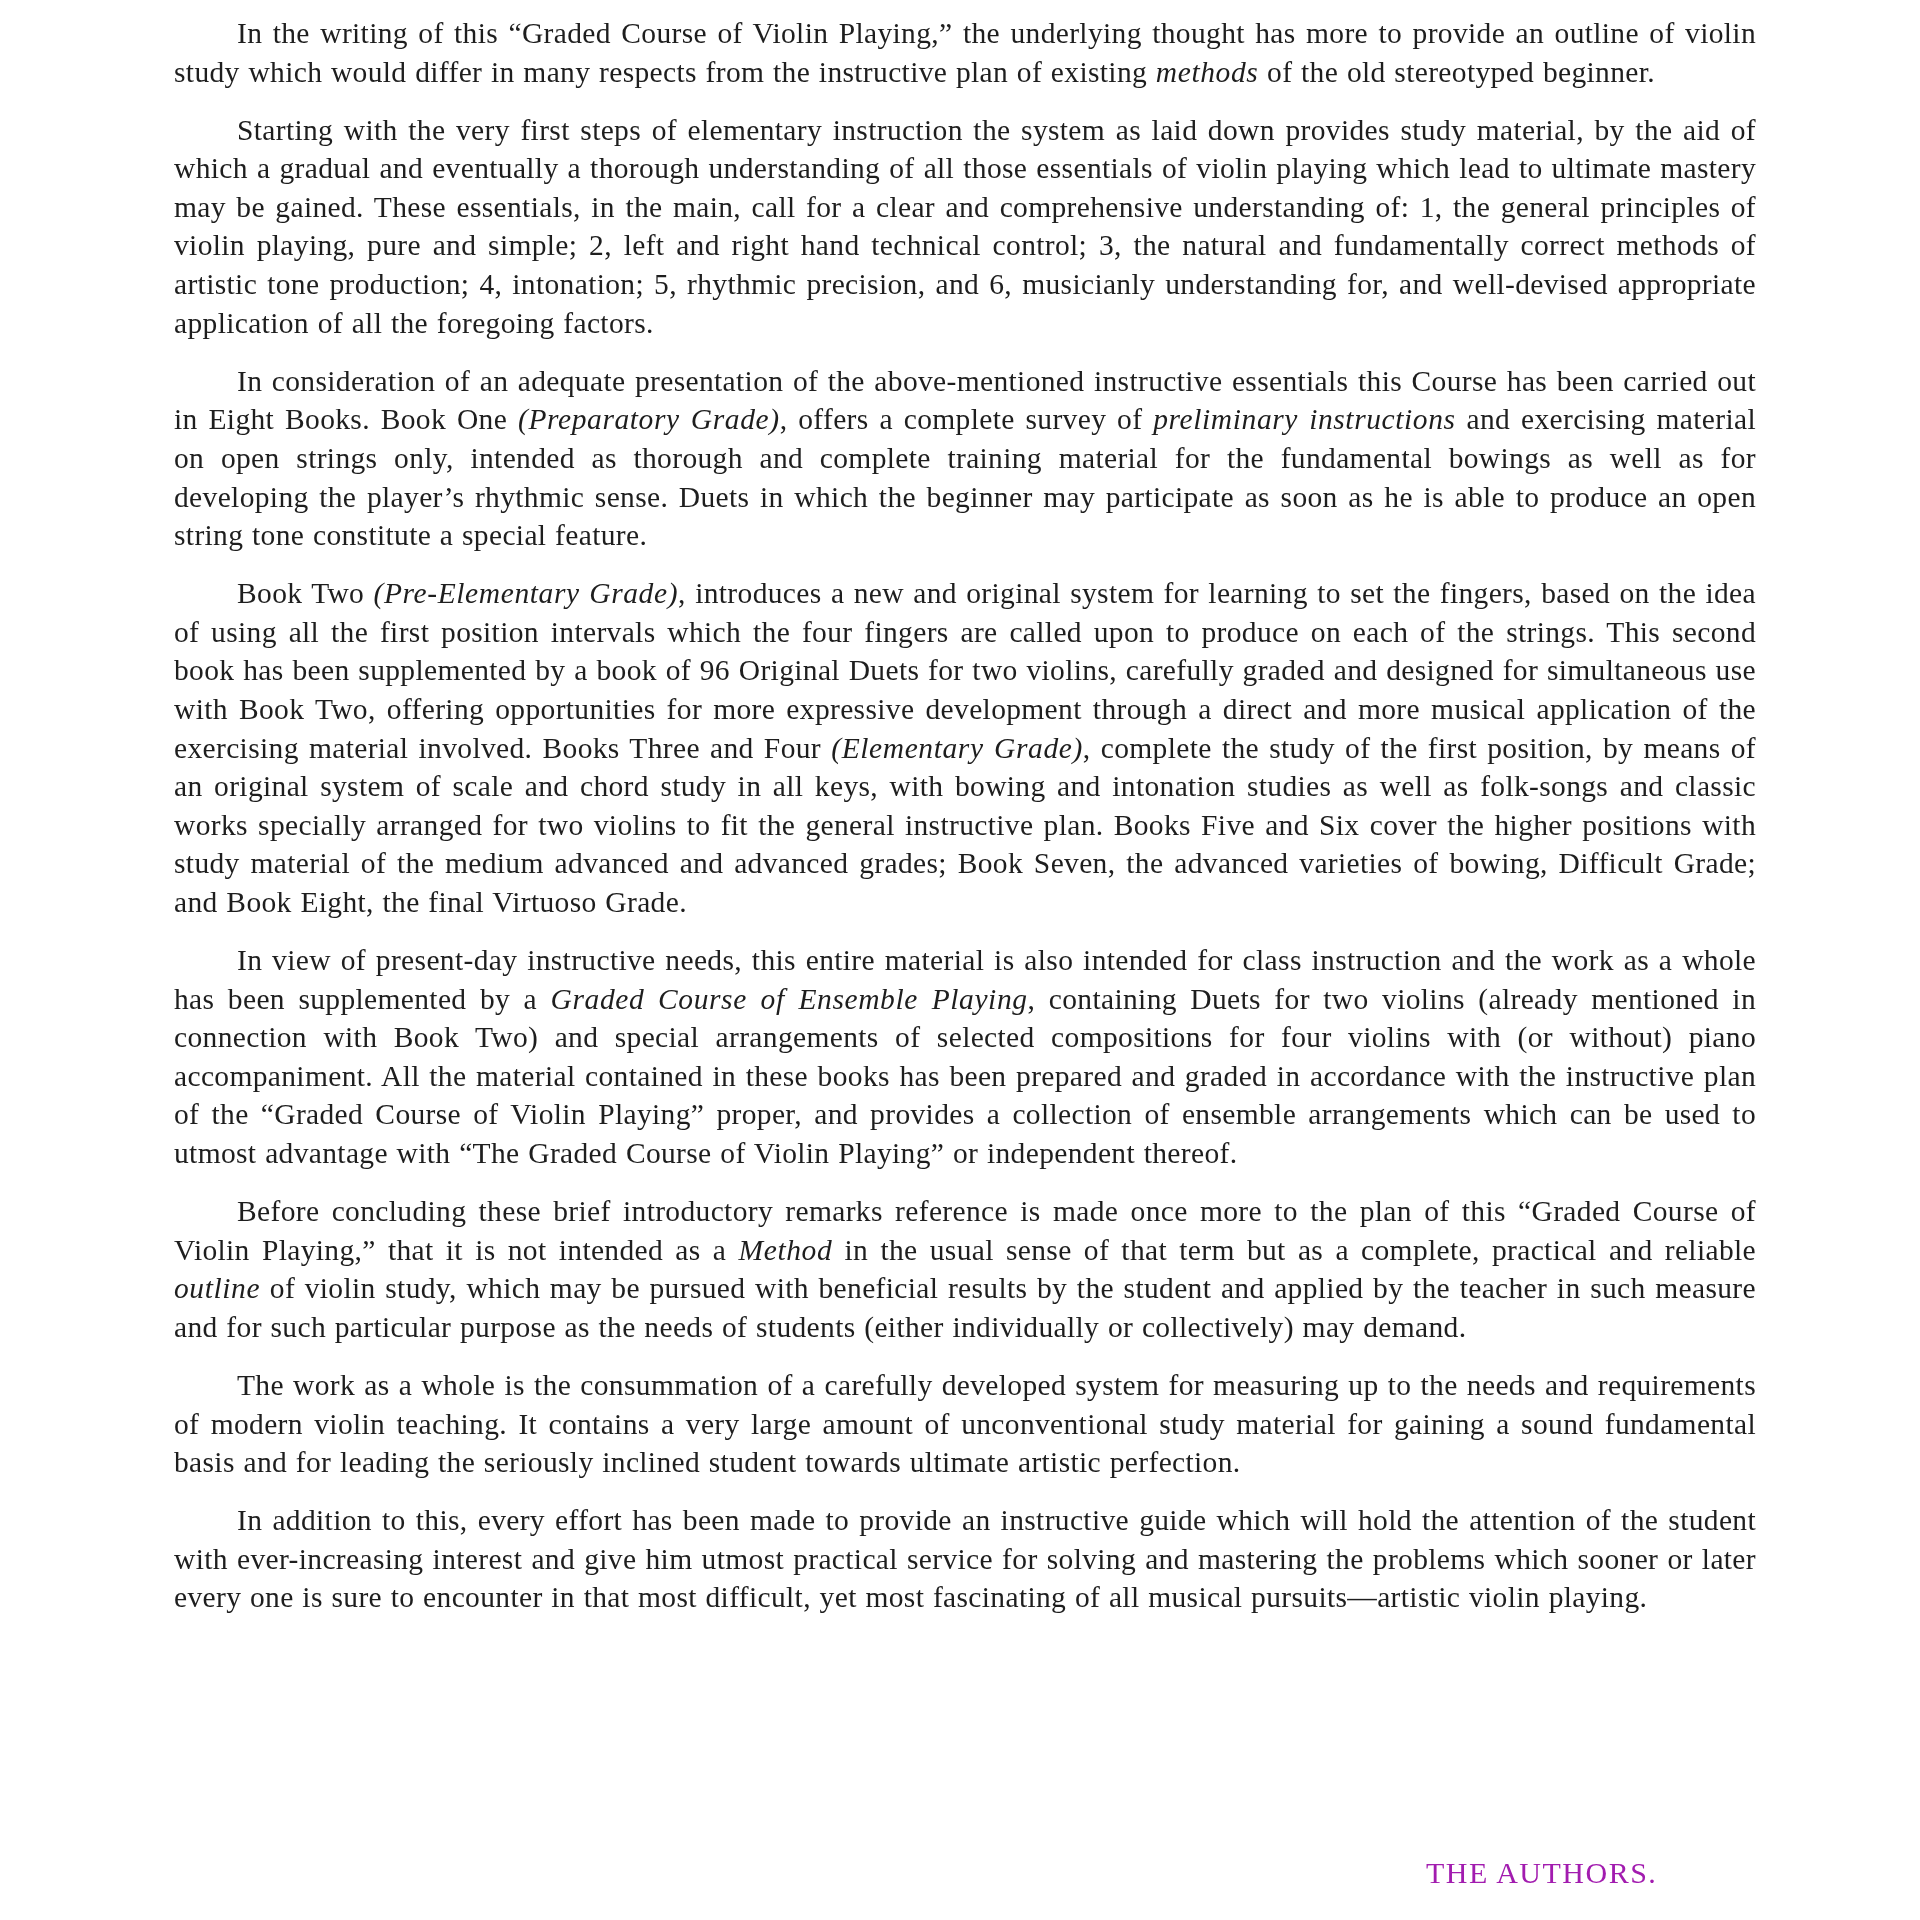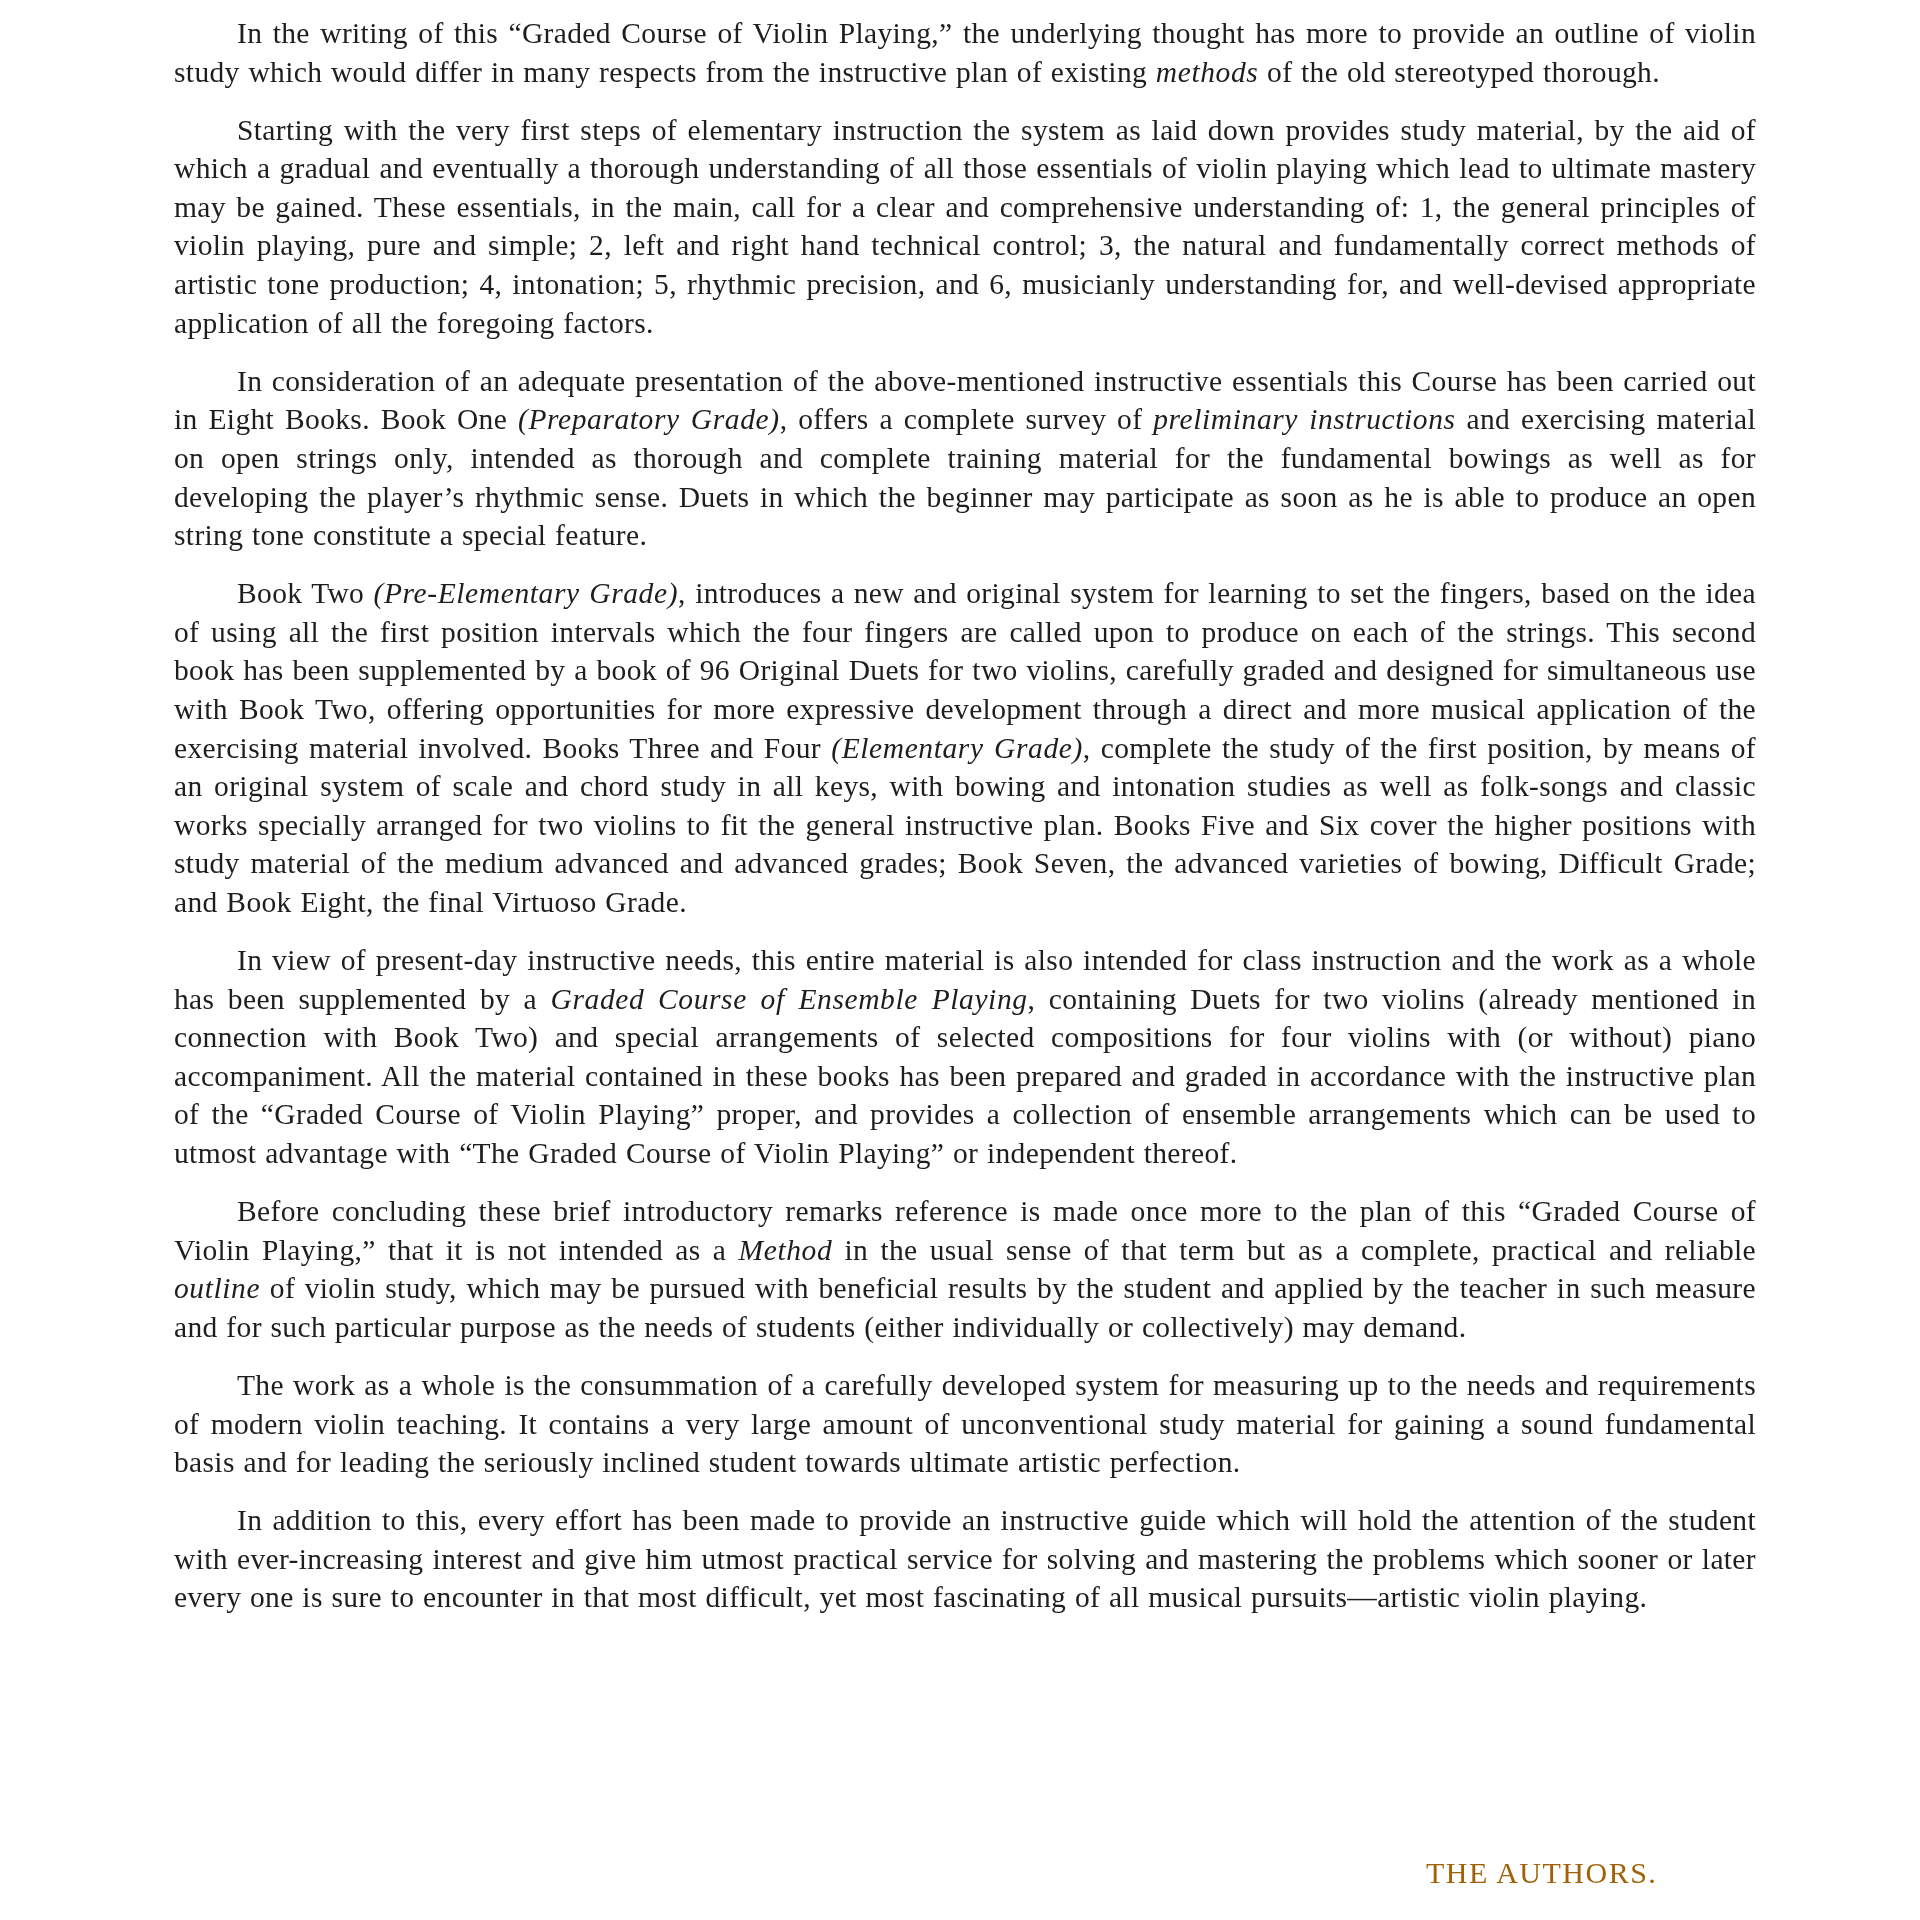--- a/index.html
+++ b/index.html
@@ -35,28 +35,28 @@
       font-style: italic;
       letter-spacing: 0.6px;
     }
     .signature {
       position: absolute;
       left: 1426px;
       top: 1856px;
       font-family: "Liberation Serif", "DejaVu Serif", serif;
       font-size: 30px;
       letter-spacing: 1.5px;
-      color: #a16207;
+      color: #a21caf;
     }
   </style>
 </head>
 <body>
 
 <div class="page">
-  <p class="para"><span>In the writing of this “Graded Course of Violin Playing,” the underlying thought has more to provide an outline of violin study which would differ in many respects from the instructive plan of existing </span><em>methods</em><span> of the old stereotyped thorough.</span></p>
+  <p class="para"><span>In the writing of this “Graded Course of Violin Playing,” the underlying thought has more to provide an outline of violin study which would differ in many respects from the instructive plan of existing </span><em>methods</em><span> of the old stereotyped beginner.</span></p>
   <p class="para"><span>Starting with the very first steps of elementary instruction the system as laid down provides study material, by the aid of which a gradual and eventually a thorough understanding of all those essentials of violin playing which lead to ultimate mastery may be gained.  These essentials, in the main, call for a clear and comprehensive understanding of: 1, the general principles of violin playing, pure and simple; 2, left and right hand technical control; 3, the natural and fundamentally correct methods of artistic tone production; 4, intonation; 5, rhythmic precision, and 6, musicianly understanding for, and well-devised appropriate application of all the foregoing factors.</span></p>
   <p class="para"><span>In consideration of an adequate presentation of the above-mentioned instructive essentials this Course has been carried out in Eight Books.  Book One </span><em>(Preparatory Grade)</em><span>, offers a complete survey of </span><em>preliminary instructions</em><span> and exercising material on open strings only, intended as thorough and complete training material for the fundamental bowings as well as for developing the player’s rhythmic sense.  Duets in which the beginner may participate as soon as he is able to produce an open string tone constitute a special feature.</span></p>
   <p class="para"><span>Book Two </span><em>(Pre-Elementary Grade)</em><span>, introduces a new and original system for learning to set the fingers, based on the idea of using all the first position intervals which the four fingers are called upon to produce on each of the strings.  This second book has been supplemented by a book of 96 Original Duets for two violins, carefully graded and designed for simultaneous use with Book Two, offering opportunities for more expressive development through a direct and more musical application of the exercising material involved.  Books Three and Four </span><em>(Elementary Grade)</em><span>, complete the study of the first position, by means of an original system of scale and chord study in all keys, with bowing and intonation studies as well as folk-songs and classic works specially arranged for two violins to fit the general instructive plan.  Books Five and Six cover the higher positions with study material of the medium advanced and advanced grades; Book Seven, the advanced varieties of bowing, Difficult Grade; and Book Eight, the final Virtuoso Grade.</span></p>
   <p class="para"><span>In view of present-day instructive needs, this entire material is also intended for class instruction and the work as a whole has been supplemented by a </span><em>Graded Course of Ensemble Playing</em><span>, containing Duets for two violins (already mentioned in connection with Book Two) and special arrangements of selected compositions for four violins with (or without) piano accompaniment.  All the material contained in these books has been prepared and graded in accordance with the instructive plan of the “Graded Course of Violin Playing” proper, and provides a collection of ensemble arrangements which can be used to utmost advantage with “The Graded Course of Violin Playing” or independent thereof.</span></p>
   <p class="para"><span>Before concluding these brief introductory remarks reference is made once more to the plan of this “Graded Course of Violin Playing,” that it is not intended as a </span><em>Method</em><span> in the usual sense of that term but as a complete, practical and reliable </span><em>outline</em><span> of violin study, which may be pursued with beneficial results by the student and applied by the teacher in such measure and for such particular purpose as the needs of students (either individually or collectively) may demand.</span></p>
   <p class="para"><span>The work as a whole is the consummation of a carefully developed system for measuring up to the needs and requirements of modern violin teaching.  It contains a very large amount of unconventional study material for gaining a sound fundamental basis and for leading the seriously inclined student towards ultimate artistic perfection.</span></p>
   <p class="para"><span>In addition to this, every effort has been made to provide an instructive guide which will hold the attention of the student with ever-increasing interest and give him utmost practical service for solving and mastering the problems which sooner or later every one is sure to encounter in that most difficult, yet most fascinating of all musical pursuits—artistic violin playing.</span></p>
 </div>
 
 <div class="signature">THE AUTHORS.</div>

